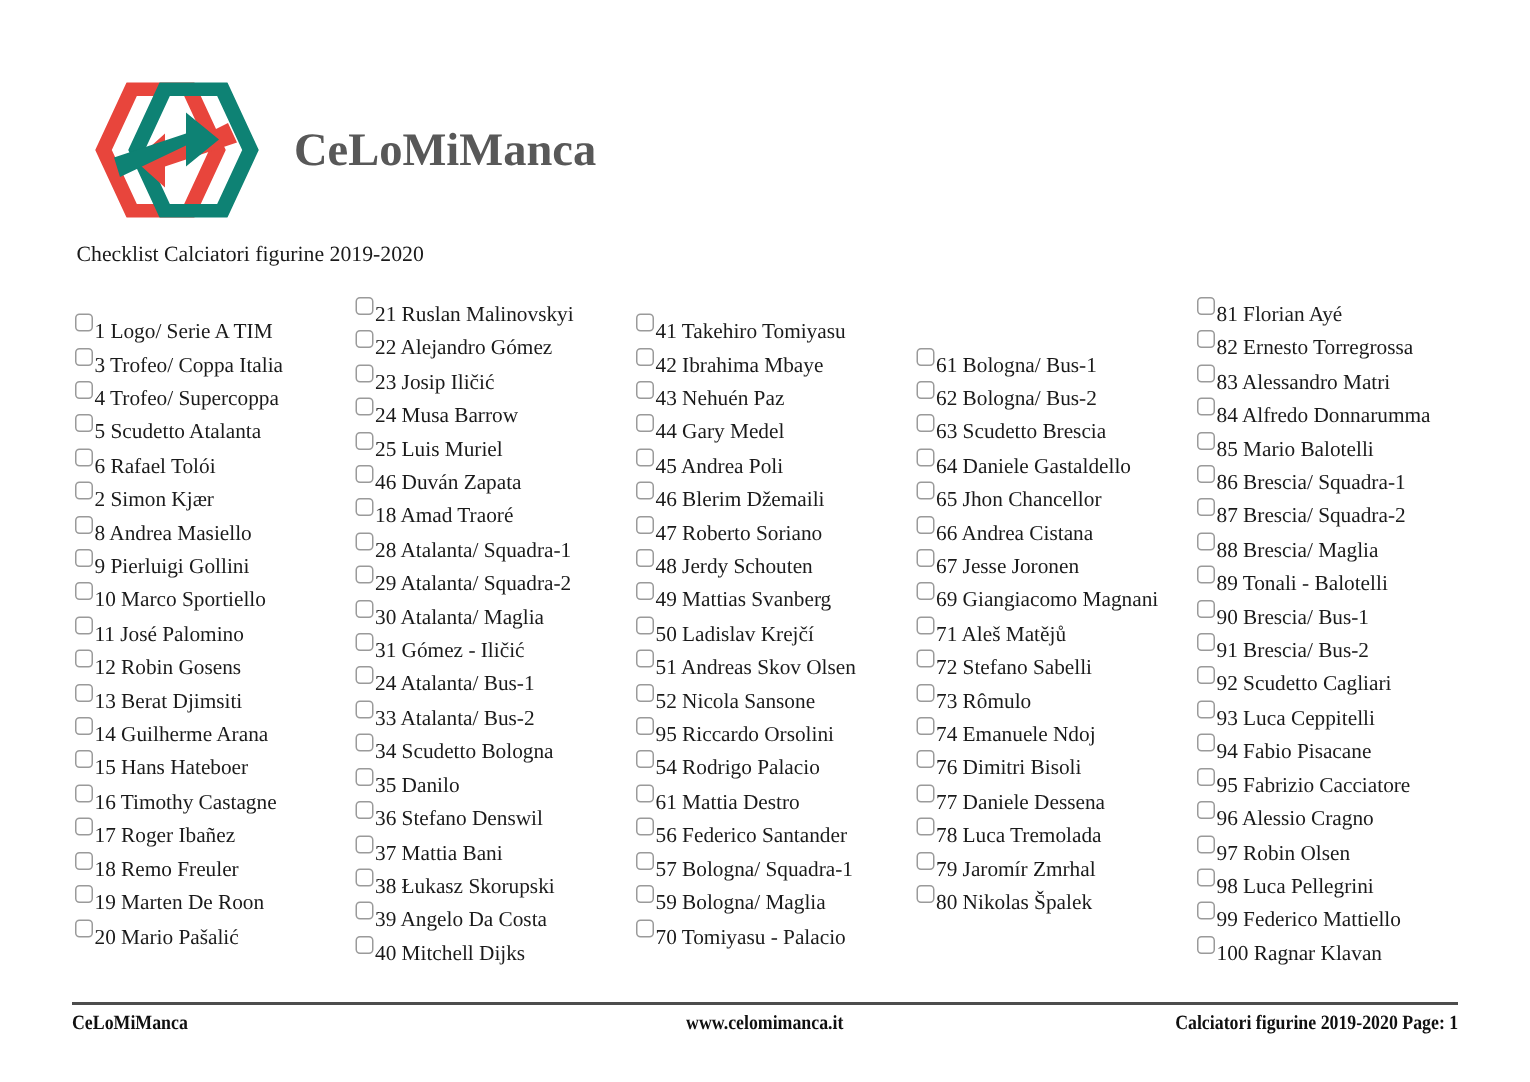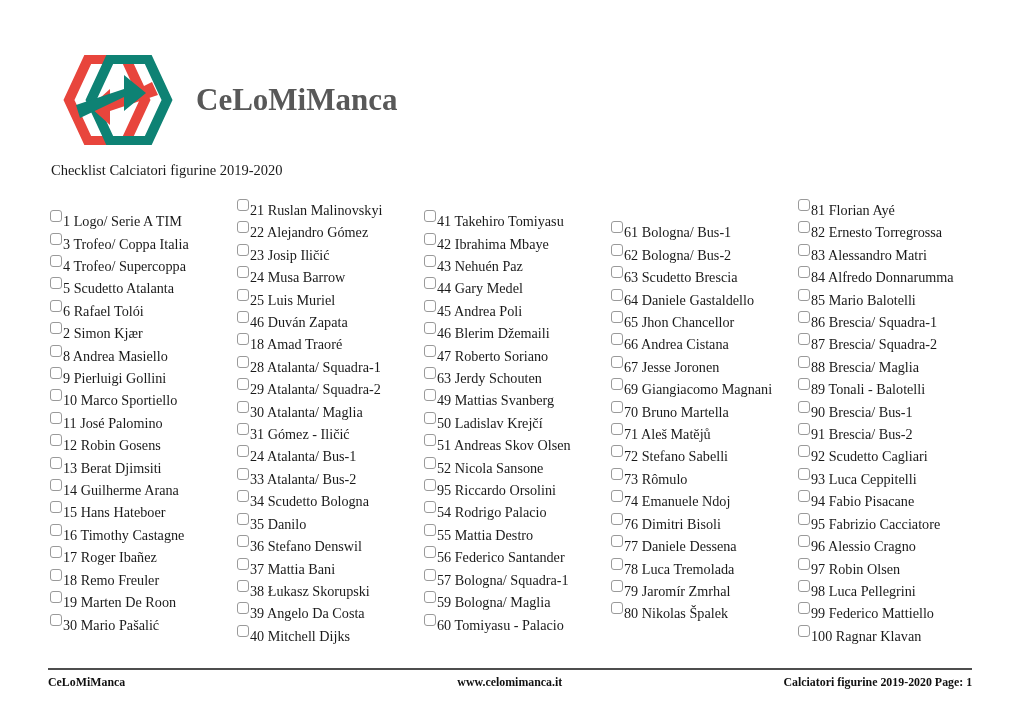--- a/index.html
+++ b/index.html
@@ -163,21 +163,21 @@
       <div class="check-item"><span class="checkbox"></span><span class="item-label">10 Marco Sportiello</span></div>
       <div class="check-item"><span class="checkbox"></span><span class="item-label">11 José Palomino</span></div>
       <div class="check-item"><span class="checkbox"></span><span class="item-label">12 Robin Gosens</span></div>
       <div class="check-item"><span class="checkbox"></span><span class="item-label">13 Berat Djimsiti</span></div>
       <div class="check-item"><span class="checkbox"></span><span class="item-label">14 Guilherme Arana</span></div>
       <div class="check-item"><span class="checkbox"></span><span class="item-label">15 Hans Hateboer</span></div>
       <div class="check-item"><span class="checkbox"></span><span class="item-label">16 Timothy Castagne</span></div>
       <div class="check-item"><span class="checkbox"></span><span class="item-label">17 Roger Ibañez</span></div>
       <div class="check-item"><span class="checkbox"></span><span class="item-label">18 Remo Freuler</span></div>
       <div class="check-item"><span class="checkbox"></span><span class="item-label">19 Marten De Roon</span></div>
-      <div class="check-item"><span class="checkbox"></span><span class="item-label">30 Mario Pašalić</span></div>
+      <div class="check-item"><span class="checkbox"></span><span class="item-label">20 Mario Pašalić</span></div>
     </div>
   <div class="column">
       <div class="check-item"><span class="checkbox"></span><span class="item-label">21 Ruslan Malinovskyi</span></div>
       <div class="check-item"><span class="checkbox"></span><span class="item-label">22 Alejandro Gómez</span></div>
       <div class="check-item"><span class="checkbox"></span><span class="item-label">23 Josip Iličić</span></div>
       <div class="check-item"><span class="checkbox"></span><span class="item-label">24 Musa Barrow</span></div>
       <div class="check-item"><span class="checkbox"></span><span class="item-label">25 Luis Muriel</span></div>
       <div class="check-item"><span class="checkbox"></span><span class="item-label">46 Duván Zapata</span></div>
       <div class="check-item"><span class="checkbox"></span><span class="item-label">18 Amad Traoré</span></div>
       <div class="check-item"><span class="checkbox"></span><span class="item-label">28 Atalanta/ Squadra-1</span></div>
@@ -195,43 +195,42 @@
       <div class="check-item"><span class="checkbox"></span><span class="item-label">40 Mitchell Dijks</span></div>
     </div>
   <div class="column">
       <div class="check-item"><span class="checkbox"></span><span class="item-label">41 Takehiro Tomiyasu</span></div>
       <div class="check-item"><span class="checkbox"></span><span class="item-label">42 Ibrahima Mbaye</span></div>
       <div class="check-item"><span class="checkbox"></span><span class="item-label">43 Nehuén Paz</span></div>
       <div class="check-item"><span class="checkbox"></span><span class="item-label">44 Gary Medel</span></div>
       <div class="check-item"><span class="checkbox"></span><span class="item-label">45 Andrea Poli</span></div>
       <div class="check-item"><span class="checkbox"></span><span class="item-label">46 Blerim Džemaili</span></div>
       <div class="check-item"><span class="checkbox"></span><span class="item-label">47 Roberto Soriano</span></div>
-      <div class="check-item"><span class="checkbox"></span><span class="item-label">63 Jerdy Schouten</span></div>
+      <div class="check-item"><span class="checkbox"></span><span class="item-label">48 Jerdy Schouten</span></div>
       <div class="check-item"><span class="checkbox"></span><span class="item-label">49 Mattias Svanberg</span></div>
       <div class="check-item"><span class="checkbox"></span><span class="item-label">50 Ladislav Krejčí</span></div>
       <div class="check-item"><span class="checkbox"></span><span class="item-label">51 Andreas Skov Olsen</span></div>
       <div class="check-item"><span class="checkbox"></span><span class="item-label">52 Nicola Sansone</span></div>
       <div class="check-item"><span class="checkbox"></span><span class="item-label">95 Riccardo Orsolini</span></div>
       <div class="check-item"><span class="checkbox"></span><span class="item-label">54 Rodrigo Palacio</span></div>
-      <div class="check-item"><span class="checkbox"></span><span class="item-label">55 Mattia Destro</span></div>
+      <div class="check-item"><span class="checkbox"></span><span class="item-label">61 Mattia Destro</span></div>
       <div class="check-item"><span class="checkbox"></span><span class="item-label">56 Federico Santander</span></div>
       <div class="check-item"><span class="checkbox"></span><span class="item-label">57 Bologna/ Squadra-1</span></div>
       <div class="check-item"><span class="checkbox"></span><span class="item-label">59 Bologna/ Maglia</span></div>
-      <div class="check-item"><span class="checkbox"></span><span class="item-label">60 Tomiyasu - Palacio</span></div>
+      <div class="check-item"><span class="checkbox"></span><span class="item-label">70 Tomiyasu - Palacio</span></div>
     </div>
   <div class="column">
       <div class="check-item"><span class="checkbox"></span><span class="item-label">61 Bologna/ Bus-1</span></div>
       <div class="check-item"><span class="checkbox"></span><span class="item-label">62 Bologna/ Bus-2</span></div>
       <div class="check-item"><span class="checkbox"></span><span class="item-label">63 Scudetto Brescia</span></div>
       <div class="check-item"><span class="checkbox"></span><span class="item-label">64 Daniele Gastaldello</span></div>
       <div class="check-item"><span class="checkbox"></span><span class="item-label">65 Jhon Chancellor</span></div>
       <div class="check-item"><span class="checkbox"></span><span class="item-label">66 Andrea Cistana</span></div>
       <div class="check-item"><span class="checkbox"></span><span class="item-label">67 Jesse Joronen</span></div>
       <div class="check-item"><span class="checkbox"></span><span class="item-label">69 Giangiacomo Magnani</span></div>
-      <div class="check-item"><span class="checkbox"></span><span class="item-label">70 Bruno Martella</span></div>
       <div class="check-item"><span class="checkbox"></span><span class="item-label">71 Aleš Matějů</span></div>
       <div class="check-item"><span class="checkbox"></span><span class="item-label">72 Stefano Sabelli</span></div>
       <div class="check-item"><span class="checkbox"></span><span class="item-label">73 Rômulo</span></div>
       <div class="check-item"><span class="checkbox"></span><span class="item-label">74 Emanuele Ndoj</span></div>
       <div class="check-item"><span class="checkbox"></span><span class="item-label">76 Dimitri Bisoli</span></div>
       <div class="check-item"><span class="checkbox"></span><span class="item-label">77 Daniele Dessena</span></div>
       <div class="check-item"><span class="checkbox"></span><span class="item-label">78 Luca Tremolada</span></div>
       <div class="check-item"><span class="checkbox"></span><span class="item-label">79 Jaromír Zmrhal</span></div>
       <div class="check-item"><span class="checkbox"></span><span class="item-label">80 Nikolas Špalek</span></div>
     </div>

